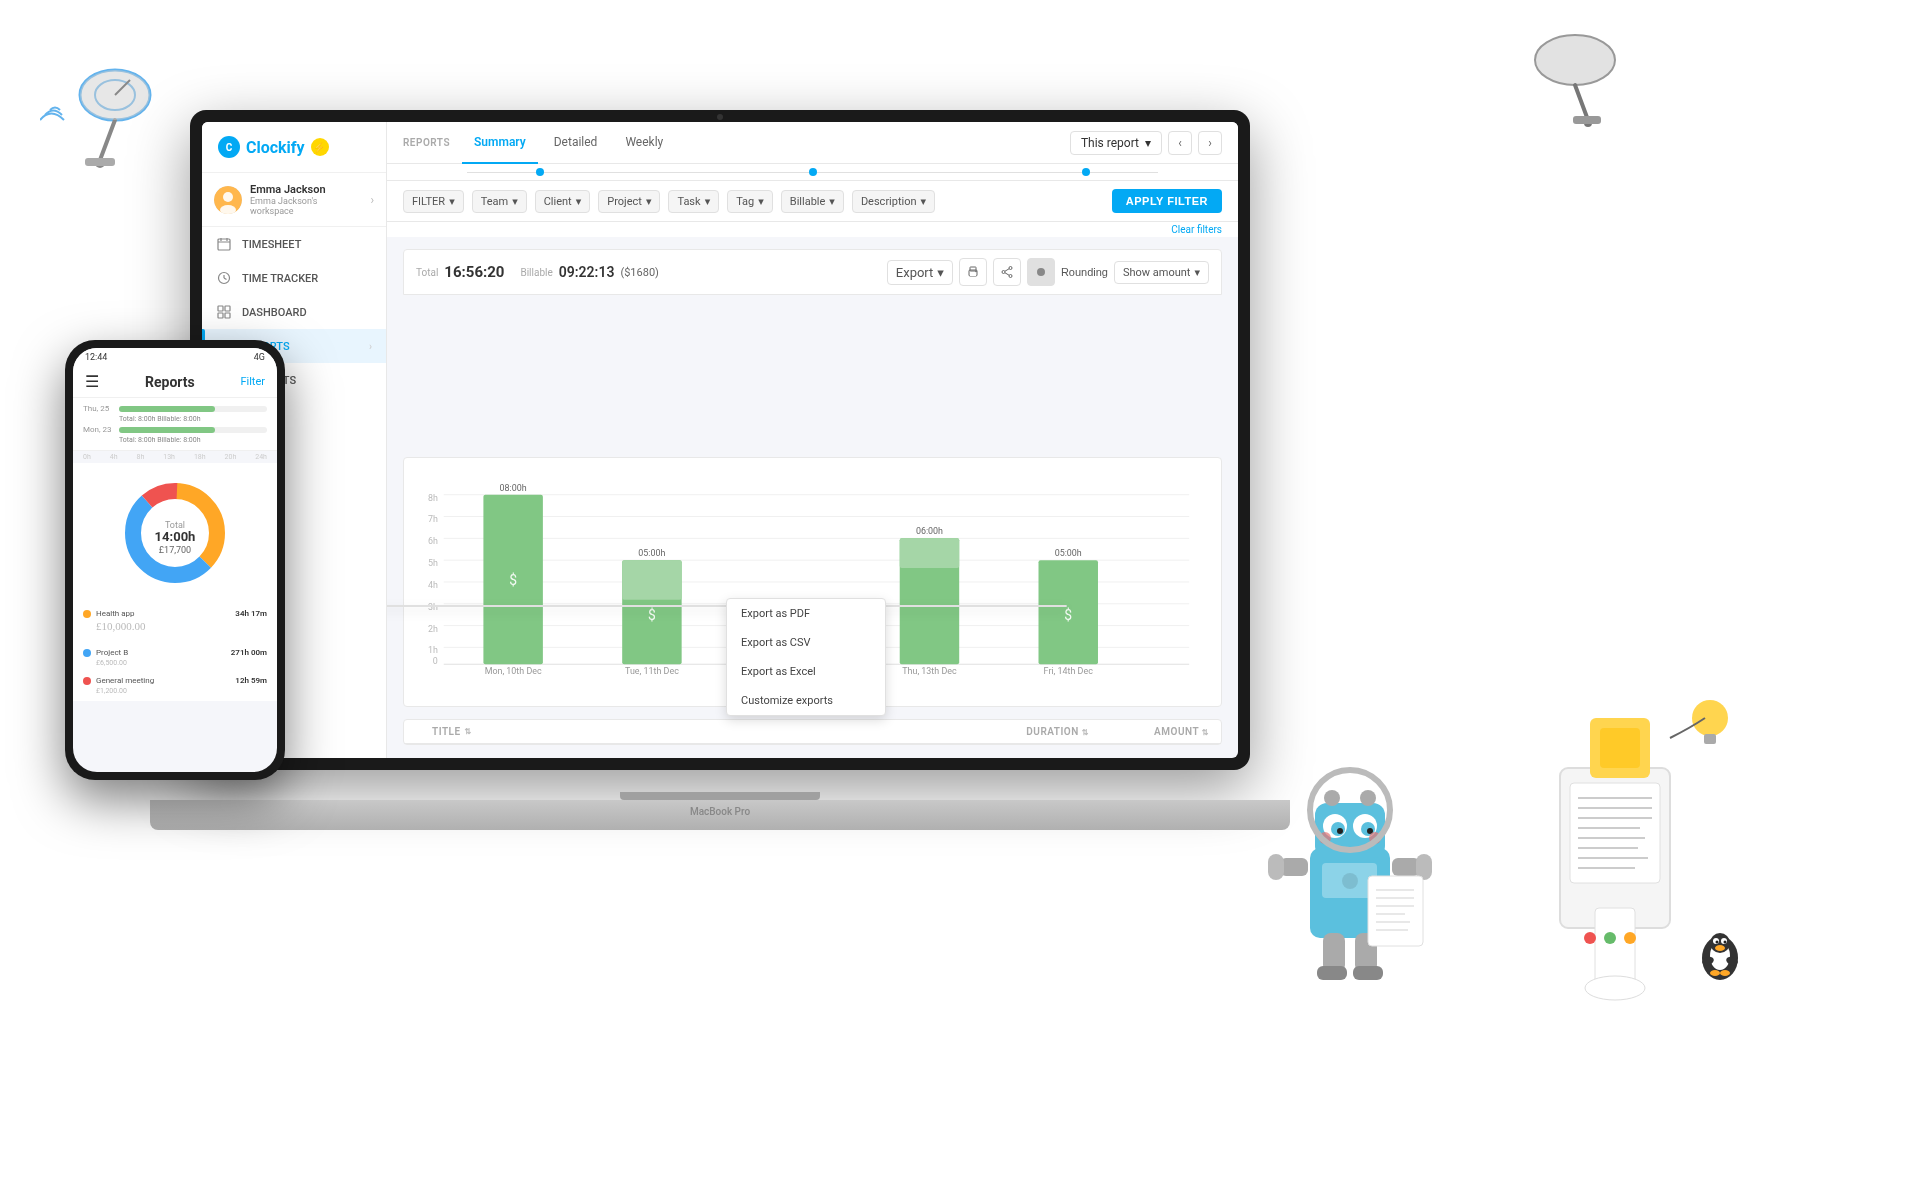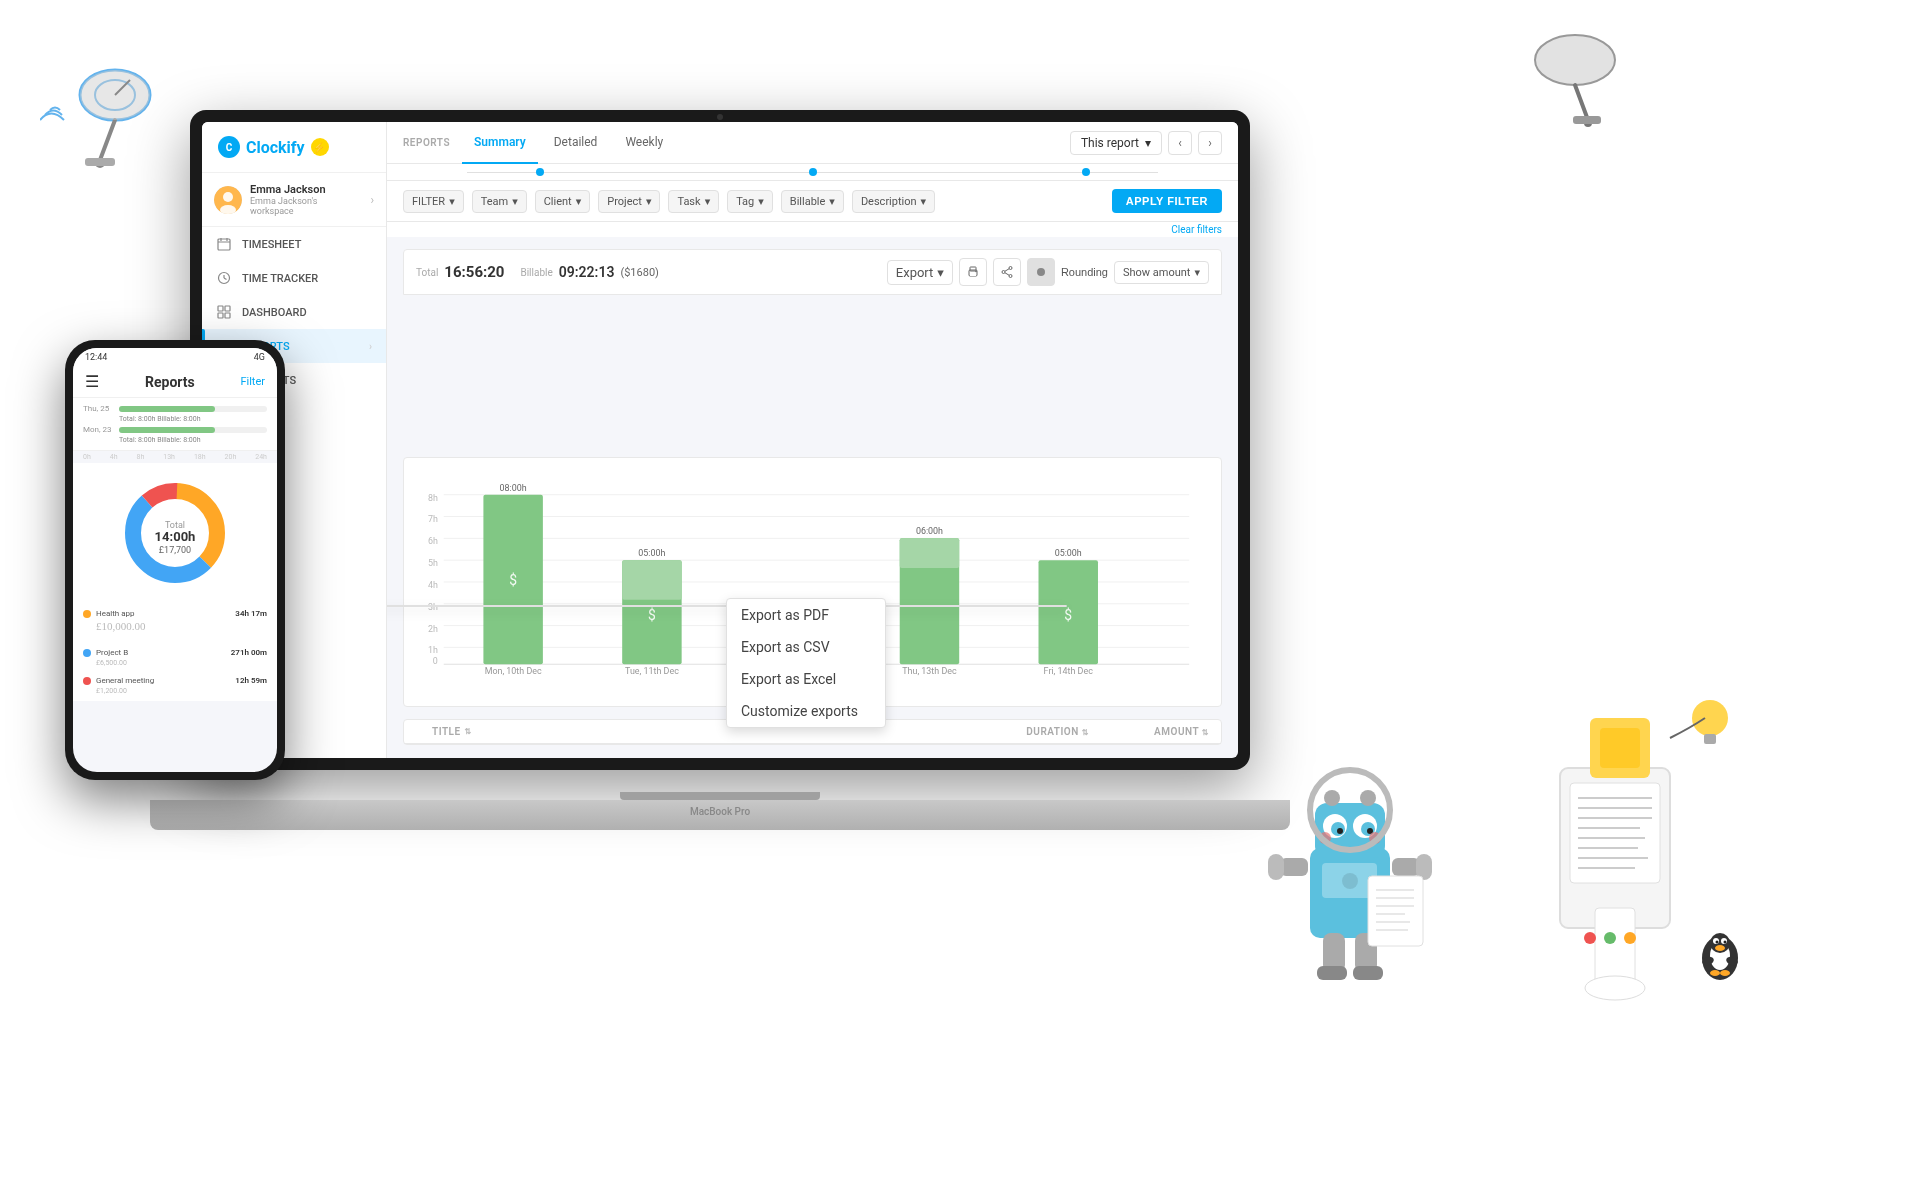--- a/index.html
+++ b/index.html
@@ -440,21 +440,21 @@
       background: #fff;
       border: 1px solid #e0e0e0;
       border-radius: 4px;
       box-shadow: 0 4px 12px rgba(0,0,0,0.15);
       z-index: 100;
       min-width: 150px;
     }
 
     .dropdown-item {
       padding: 8px 14px;
-      font-size: 14px;
+      font-size: 11px;
       color: #444;
       cursor: pointer;
     }
 
     
     .chart-container {
       background: #fff;
       border: 1px solid #e8e8e8;
       border-radius: 4px;
       padding: 12px;

